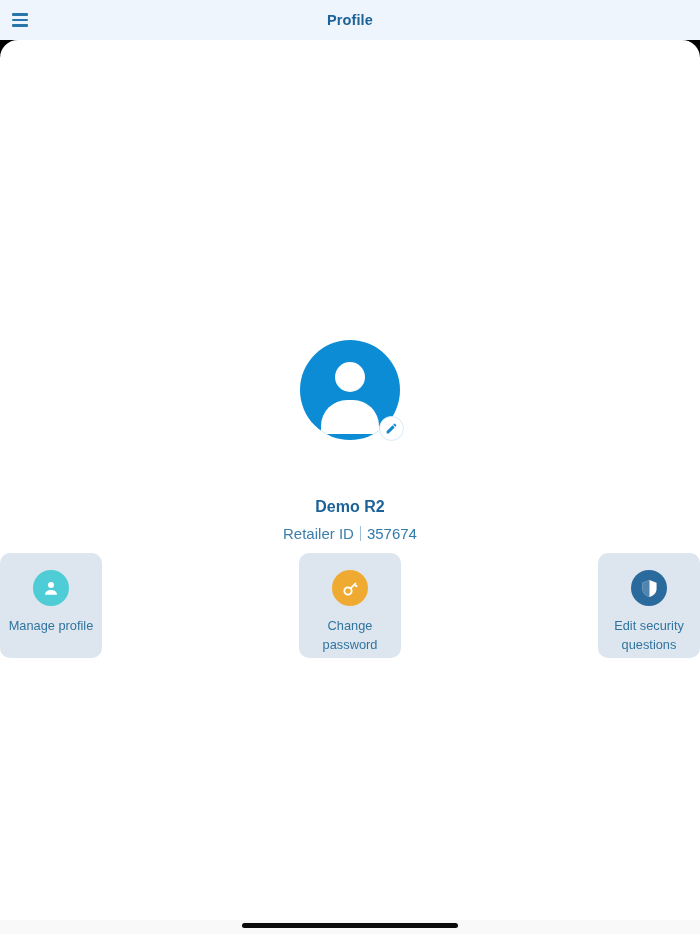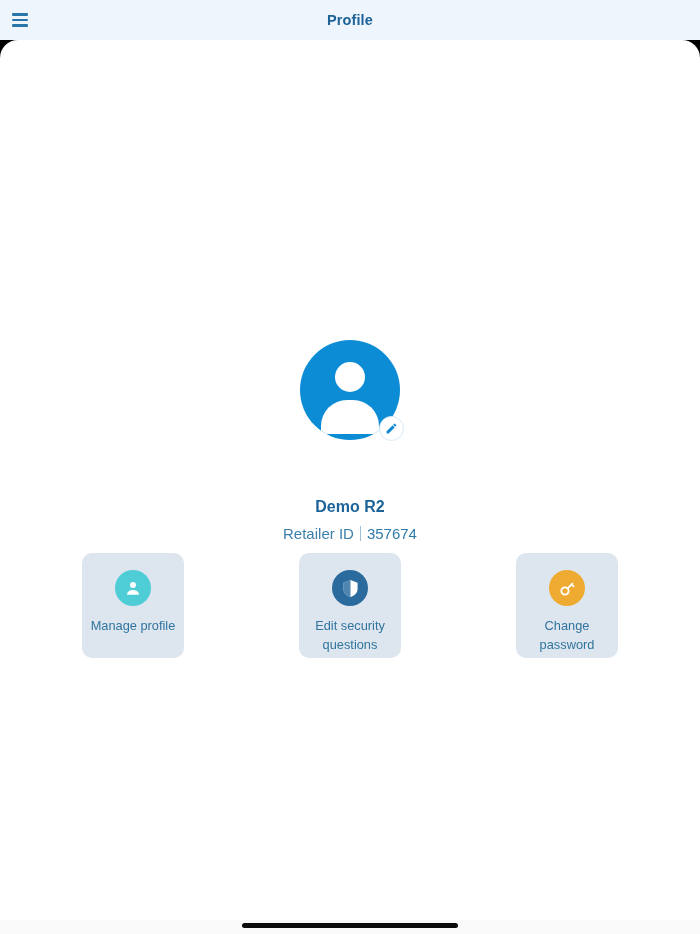--- a/index.html
+++ b/index.html
@@ -174,21 +174,21 @@
   }
   .retailer-value { padding-left: 6px; color: #2f7bab; }
 
   
   .cards-row {
     position: absolute;
     top: 513px;
     left: 0;
     width: 700px;
     display: flex;
-    justify-content: center;
+    justify-content: space-between;
     gap: 115px;
   }
   .card {
     width: 102px;
     height: 105px;
     background: #dde6ee;
     border-radius: 10px;
     display: flex;
     flex-direction: column;
     align-items: center;
@@ -279,45 +279,45 @@
       <div class="cards-row">
 
         <div class="card">
           <div class="card-icon teal">
             <svg width="18" height="18" viewBox="0 0 24 24" aria-hidden="true">
               <circle cx="12" cy="8" r="4" fill="#ffffff"></circle>
               <path d="M4 21c0-4.2 3.6-6.5 8-6.5s8 2.3 8 6.5z" fill="#ffffff"></path>
             </svg>
           </div>
           <div class="card-label">Manage profile</div>
-        </div>
-
-        <div class="card">
-          <div class="card-icon navy">
-            <svg width="17" height="19" viewBox="0 0 24 26" aria-hidden="true">
-              <path d="M12 1 2 5v8.5C2 19.5 6.5 23.8 12 25c5.5-1.2 10-5.5 10-11.5V5L12 1z" fill="#ffffff"></path>
-              <path d="M12 1 2 5v8.5C2 19.5 6.5 23.8 12 25z" fill="#2a6a9d" opacity="0.82"></path>
-            </svg>
-          </div>
-          <div class="card-label">Edit security questions</div>
         </div>
 
         <div class="card">
           <div class="card-icon orange">
             <svg width="19" height="19" viewBox="0 0 24 24" aria-hidden="true">
               <g transform="rotate(-45 12 12)">
                 <circle cx="7.5" cy="12" r="4.6" fill="none" stroke="#ffffff" stroke-width="2.4"></circle>
                 <rect x="11.4" y="10.8" width="10.2" height="2.4" fill="#ffffff"></rect>
                 <rect x="18.2" y="13.0" width="2.2" height="3.4" fill="#ffffff"></rect>
               </g>
             </svg>
           </div>
           <div class="card-label">Change password</div>
         </div>
 
+        <div class="card">
+          <div class="card-icon navy">
+            <svg width="17" height="19" viewBox="0 0 24 26" aria-hidden="true">
+              <path d="M12 1 2 5v8.5C2 19.5 6.5 23.8 12 25c5.5-1.2 10-5.5 10-11.5V5L12 1z" fill="#ffffff"></path>
+              <path d="M12 1 2 5v8.5C2 19.5 6.5 23.8 12 25z" fill="#2a6a9d" opacity="0.82"></path>
+            </svg>
+          </div>
+          <div class="card-label">Edit security questions</div>
+        </div>
+
       </div>
     </div>
   </div>
 
   <div class="home-area">
     <div class="home-indicator"></div>
   </div>
 
 </div>
 

